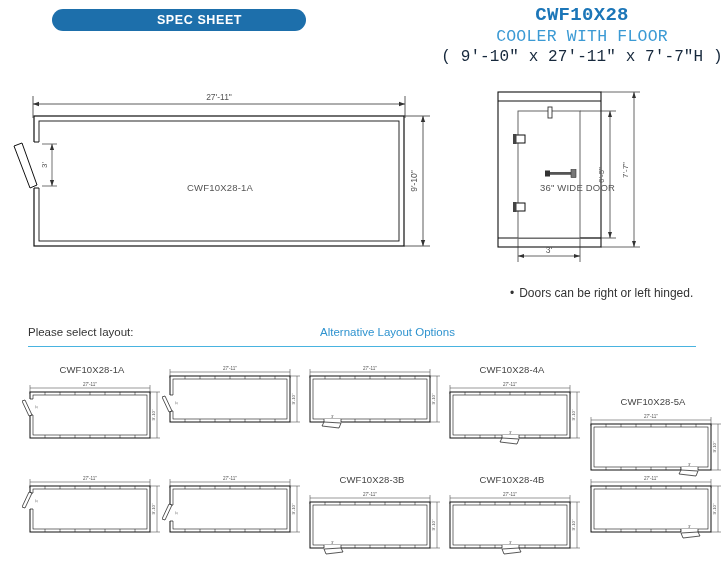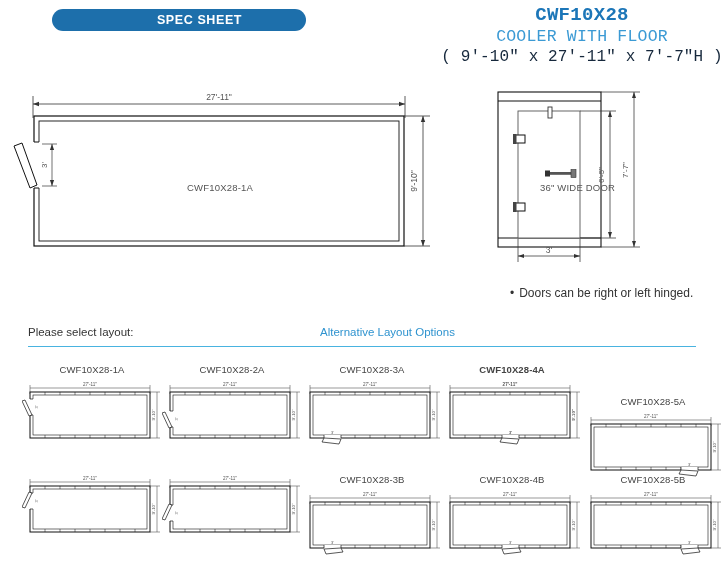--- a/index.html
+++ b/index.html
@@ -231,21 +231,20 @@
     </g>
     <text x="133" y="37" text-anchor="middle" font-size="4.3" fill="#666" transform="rotate(-90 133 37)">9'-10"</text>
           <rect x="7" y="21" width="5" height="16" fill="#fff" stroke="none"></rect>
           <line x1="8" y1="21" x2="11" y2="21" stroke="#111" stroke-width="0.7"></line>
           <line x1="8" y1="37" x2="11" y2="37" stroke="#111" stroke-width="0.7"></line>
           <polygon points="0,23 3,22 10,37 7,38" fill="#fff" stroke="#111" stroke-width="0.7"></polygon>
           <text x="16" y="29" text-anchor="middle" font-size="4" fill="#666" transform="rotate(-90 16 29)">3'</text>
         </svg>
       </div>
       <div class="cell" style="left: 162px;">
-        <div class="cell-label">CWF10X28-2A</div>
         <svg class="cell-svg" width="140" height="80" viewBox="0 0 140 80">
           <g stroke="#555" stroke-width="0.6" fill="none">
       <line x1="8" y1="7" x2="8" y2="16"></line>
       <line x1="128" y1="7" x2="128" y2="16"></line>
       <line x1="8" y1="10" x2="128" y2="10"></line>
     </g>
     <text x="68" y="8" text-anchor="middle" font-size="4.6" fill="#666">27'-11"</text>
           <rect x="8" y="14" width="120" height="46" fill="#fff" stroke="#111" stroke-width="1"></rect>
           <rect x="11" y="17" width="114" height="40" fill="#fff" stroke="#111" stroke-width="0.6"></rect>
           <line x1="23" y1="14" x2="23" y2="17" stroke="#111" stroke-width="0.5"></line>
@@ -269,21 +268,20 @@
     </g>
     <text x="133" y="37" text-anchor="middle" font-size="4.3" fill="#666" transform="rotate(-90 133 37)">9'-10"</text>
           <rect x="7" y="33" width="5" height="16" fill="#fff" stroke="none"></rect>
           <line x1="8" y1="33" x2="11" y2="33" stroke="#111" stroke-width="0.7"></line>
           <line x1="8" y1="49" x2="11" y2="49" stroke="#111" stroke-width="0.7"></line>
           <polygon points="0,35 3,34 10,49 7,50" fill="#fff" stroke="#111" stroke-width="0.7"></polygon>
           <text x="16" y="41" text-anchor="middle" font-size="4" fill="#666" transform="rotate(-90 16 41)">3'</text>
         </svg>
       </div>
       <div class="cell" style="left: 302px;">
-        <div class="cell-label">CWF10X28-3A</div>
         <svg class="cell-svg" width="140" height="80" viewBox="0 0 140 80">
           <g stroke="#555" stroke-width="0.6" fill="none">
       <line x1="8" y1="7" x2="8" y2="16"></line>
       <line x1="128" y1="7" x2="128" y2="16"></line>
       <line x1="8" y1="10" x2="128" y2="10"></line>
     </g>
     <text x="68" y="8" text-anchor="middle" font-size="4.6" fill="#666">27'-11"</text>
           <rect x="8" y="14" width="120" height="46" fill="#fff" stroke="#111" stroke-width="1"></rect>
           <rect x="11" y="17" width="114" height="40" fill="#fff" stroke="#111" stroke-width="0.6"></rect>
           <line x1="23" y1="14" x2="23" y2="17" stroke="#111" stroke-width="0.5"></line>
@@ -306,21 +304,21 @@
       <line x1="135" y1="14" x2="135" y2="60"></line>
     </g>
     <text x="133" y="37" text-anchor="middle" font-size="4.3" fill="#666" transform="rotate(-90 133 37)">9'-10"</text>
           <rect x="22" y="57" width="17" height="5" fill="#fff" stroke="none"></rect>
           <line x1="22" y1="57" x2="22" y2="60" stroke="#111" stroke-width="0.7"></line>
           <line x1="39" y1="57" x2="39" y2="60" stroke="#111" stroke-width="0.7"></line>
           <polygon points="22,60 39,61 37,66 20,64" fill="#fff" stroke="#111" stroke-width="0.7"></polygon>
           <text x="30.5" y="56" text-anchor="middle" font-size="4" fill="#666">3'</text>
         </svg>
       </div>
-      <div class="cell" style="left: 442px; font-weight: bold;">
+      <div class="cell" style="left: 442px;">
         <div class="cell-label">CWF10X28-4A</div>
         <svg class="cell-svg" width="140" height="80" viewBox="0 0 140 80">
           <g stroke="#555" stroke-width="0.6" fill="none">
       <line x1="8" y1="7" x2="8" y2="16"></line>
       <line x1="128" y1="7" x2="128" y2="16"></line>
       <line x1="8" y1="10" x2="128" y2="10"></line>
     </g>
     <text x="68" y="8" text-anchor="middle" font-size="4.6" fill="#666">27'-11"</text>
           <rect x="8" y="14" width="120" height="46" fill="#fff" stroke="#111" stroke-width="1"></rect>
           <rect x="11" y="17" width="114" height="40" fill="#fff" stroke="#111" stroke-width="0.6"></rect>
@@ -535,21 +533,20 @@
     </g>
     <text x="133" y="37" text-anchor="middle" font-size="4.3" fill="#666" transform="rotate(-90 133 37)">9'-10"</text>
           <rect x="60" y="57" width="17" height="5" fill="#fff" stroke="none"></rect>
           <line x1="60" y1="57" x2="60" y2="60" stroke="#111" stroke-width="0.7"></line>
           <line x1="77" y1="57" x2="77" y2="60" stroke="#111" stroke-width="0.7"></line>
           <polygon points="77,60 60,61 62,66 79,64" fill="#fff" stroke="#111" stroke-width="0.7"></polygon>
           <text x="68.5" y="56" text-anchor="middle" font-size="4" fill="#666">3'</text>
         </svg>
       </div>
       <div class="cell" style="left: 583px;">
-        <div class="cell-label">CWF10X28-5B</div>
         <svg class="cell-svg" width="140" height="80" viewBox="0 0 140 80">
           <g stroke="#555" stroke-width="0.6" fill="none">
       <line x1="8" y1="7" x2="8" y2="16"></line>
       <line x1="128" y1="7" x2="128" y2="16"></line>
       <line x1="8" y1="10" x2="128" y2="10"></line>
     </g>
     <text x="68" y="8" text-anchor="middle" font-size="4.6" fill="#666">27'-11"</text>
           <rect x="8" y="14" width="120" height="46" fill="#fff" stroke="#111" stroke-width="1"></rect>
           <rect x="11" y="17" width="114" height="40" fill="#fff" stroke="#111" stroke-width="0.6"></rect>
           <line x1="23" y1="14" x2="23" y2="17" stroke="#111" stroke-width="0.5"></line>

